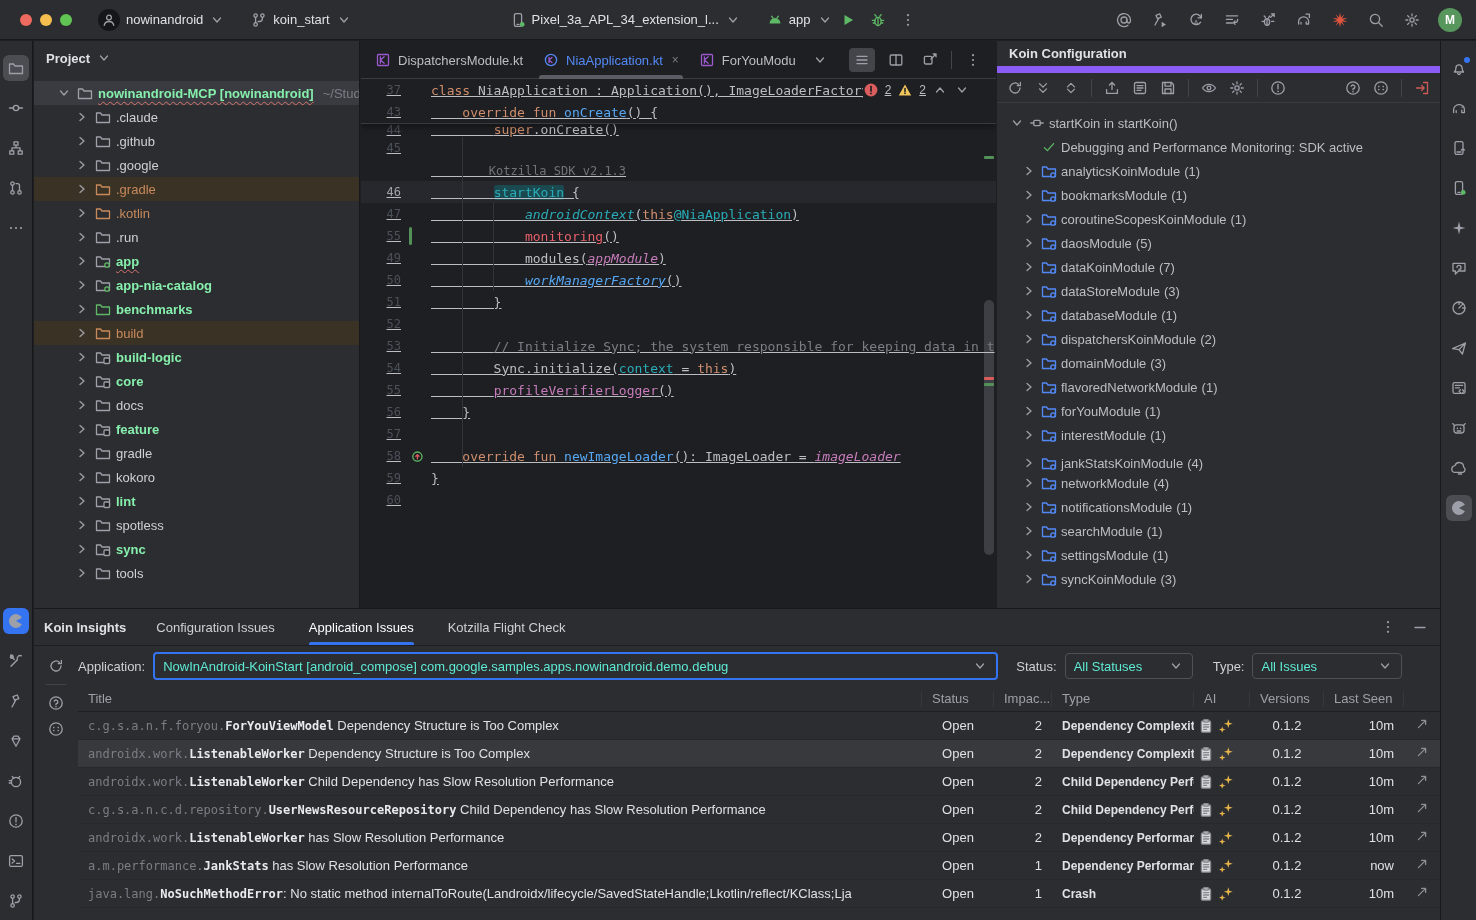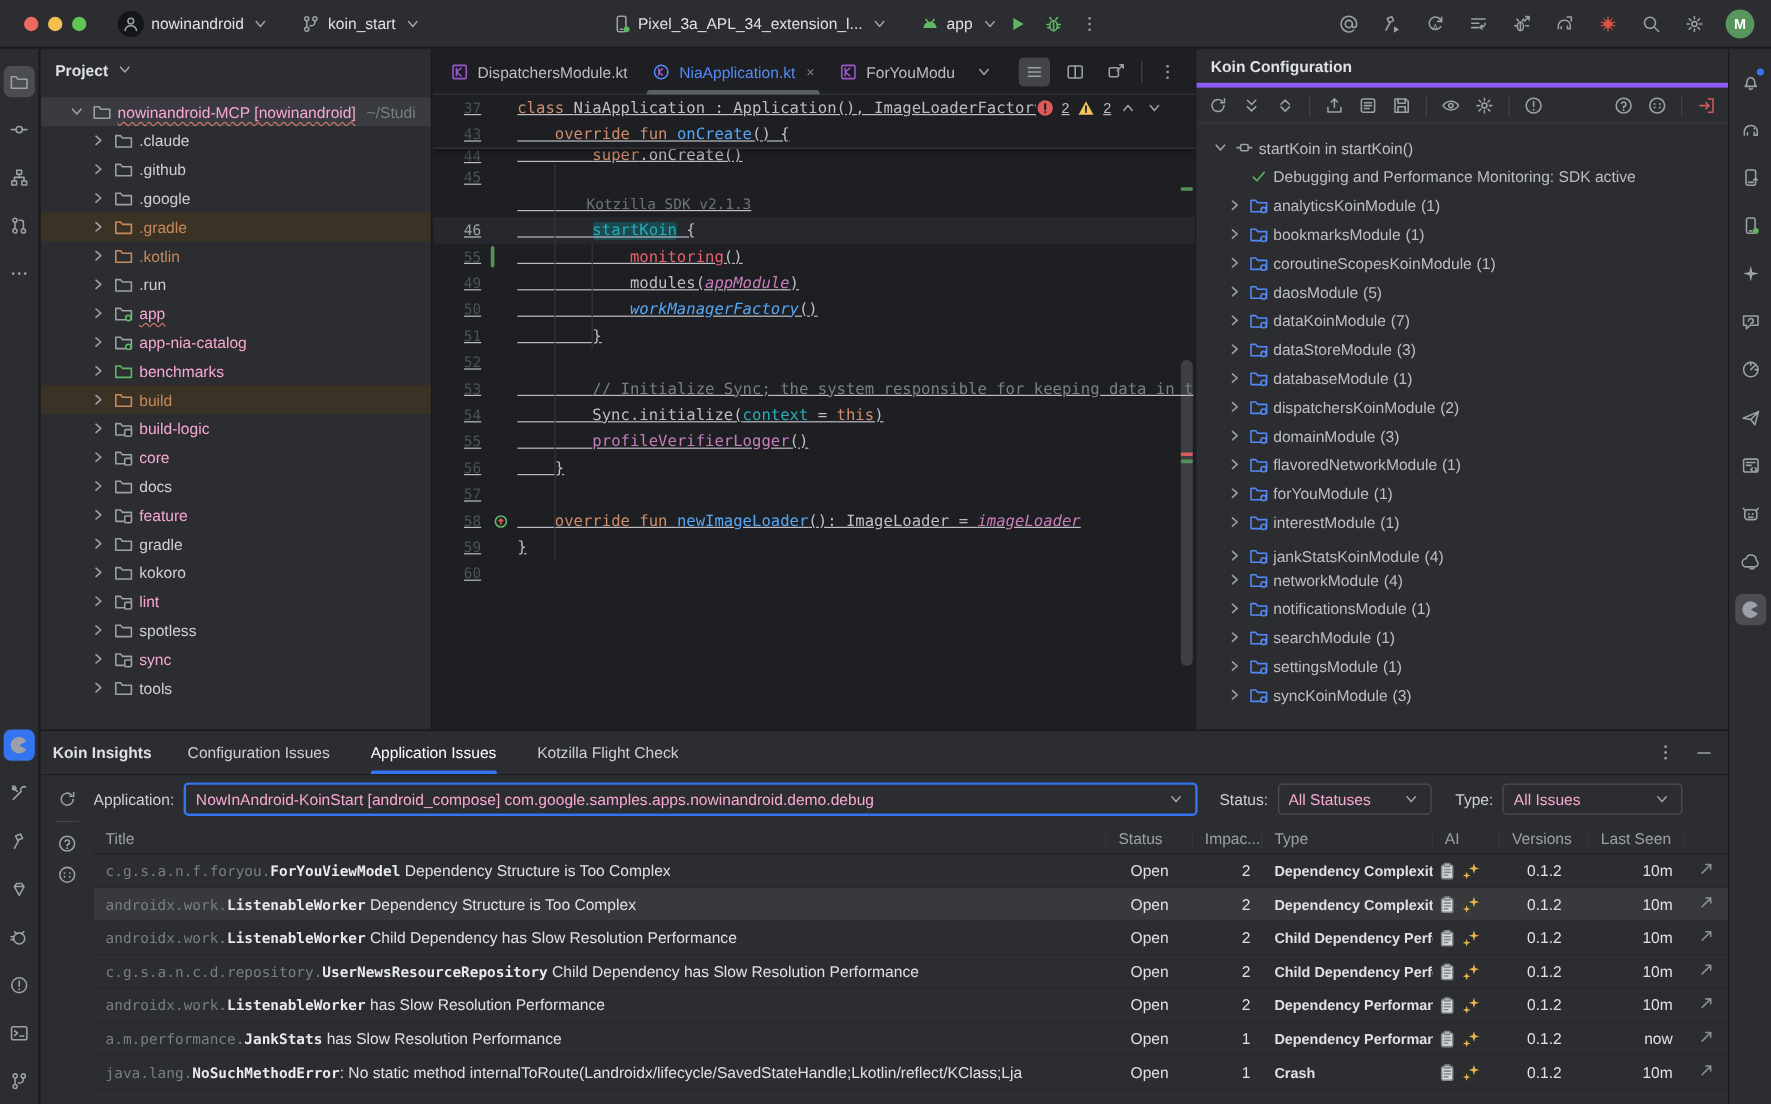--- a/index.html
+++ b/index.html
@@ -34,21 +34,21 @@
   .st-btn.active-blue { background:#3574f0; color:#fff; }
   .st-dot { position:absolute; right:2px; top:2px; width:6px; height:6px; border-radius:50%; background:#3574f0; }
   .st-spacer { flex:1; }
 
   .project { position:absolute; left:34px; top:41px; width:326px; height:567px; background:#2b2d30;
     border-right:1px solid #17181b; overflow:hidden; }
   .panel-head { height:34px; display:flex; align-items:center; padding:0 12px; gap:6px; color:#dfe1e5; font-weight:bold; }
   .tree { margin-top:6px; }
   .trow { height:24px; display:flex; align-items:center; gap:5px; padding-right:4px; cursor:pointer; white-space:nowrap; }
   .trow .lbl { color:#ced0d6; }
-  .trow.bold .lbl { font-weight:normal; color:#f9a8d4; }
+  .trow.bold .lbl { font-weight:bold; color:#86efac; }
   .trow.orange .lbl { color:#c98a5b; }
   .trow.selected { background:#393b40; }
   .trow.rowbg { background:#3b3226; }
   .trow .sq { text-decoration:underline wavy #d5756c 1px; text-underline-offset:3px; }
   .trow .suffix { color:#7a7e85; margin-left:4px; font-weight:normal; }
 
   
   .editor { position:absolute; left:361px; top:41px; width:635px; height:567px; background:#1e1f22; }
   .tabbar { height:38px; border-bottom:1px solid #393b40; display:flex; align-items:center; padding-left:4px; }
   .etab { height:38px; display:flex; align-items:center; gap:7px; padding:0 10px; color:#bcbec4;
@@ -106,21 +106,21 @@
   .btab.active { color:#fff; }
   .btab.active::after { content:""; position:absolute; left:0; right:0; bottom:0; height:3px;
     background:#3574f0; border-radius:2px 2px 0 0; }
   .b-head-right { margin-left:auto; display:flex; align-items:center; gap:16px; }
   .b-body { display:flex; height:274px; }
   .mini-col { width:44px; flex:none; display:flex; flex-direction:column; align-items:center; padding-top:12px; gap:10px; }
   .mini-col .hsep { width:20px; height:1px; background:#43454a; }
   .b-content { flex:1; overflow:hidden; }
   .app-row { height:40px; display:flex; align-items:center; gap:8px; padding-right:14px; }
   .combo { height:26px; background:#2b2d30; border:1px solid #4e5157; border-radius:4px;
-    display:flex; align-items:center; padding:0 8px; gap:8px; color:#f9a8d4; cursor:pointer; white-space:nowrap; }
+    display:flex; align-items:center; padding:0 8px; gap:8px; color:#5eead4; cursor:pointer; white-space:nowrap; }
   .combo.focus { border:2px solid #3574f0; height:28px; }
   .combo .cv { overflow:hidden; }
   .lab { color:#ced0d6; }
   .grid { display:grid; grid-template-columns: 1fr 72px 58px 142px 56px 74px 80px 36px; align-items:center; }
   .thead { height:26px; color:#9da0a8; border-bottom:1px solid #1e1f22; }
   .thead > div { padding:0 10px; border-right:1px solid #36383c; height:16px; line-height:16px; overflow:hidden; white-space:nowrap; }
   .thead > div:last-child { border-right:none; }
   .rrow { height:28px; border-bottom:1px solid #26282b; cursor:pointer; color:#dfe1e5; }
   .rrow.hl { background:#38393d; }
   .rrow > div { padding:0 10px; overflow:hidden; white-space:nowrap; }
@@ -918,41 +918,42 @@
       <div class="escroll" style="top:221px;height:255px;"></div>
       <div class="emark" style="top:77px;background:#549159;"></div>
       <div class="emark" style="top:298px;background:#db5c5c;"></div>
       <div class="emark" style="top:304px;background:#549159;"></div>
     <div class="clipline">
           <div class="cline"><span class="gut">44</span><span class="gmark"></span><span class="ctext"><span class="seg-txt">        </span><span class="seg-kw">super</span><span class="seg-txt">.onCreate()</span></span></div>
         </div>
         <div class="cline"><span class="gut">45</span><span class="gmark"></span><span class="ctext"></span></div>
         <div class="cline"><span class="gut"></span><span class="gmark"></span><span class="ctext"><span class="seg-hint">        Kotzilla SDK v2.1.3</span></span></div>
         <div class="cline cur"><span class="gut">46</span><span class="gmark"></span><span class="ctext"><span class="seg-txt">        </span><span class="seg-call">startKoin</span><span class="seg-txt"> {</span></span></div>
+        <div class="cline"><span class="gut">47</span><span class="gmark"></span><span class="ctext"><span class="seg-txt">            </span><span class="seg-ext">androidContext</span><span class="seg-txt">(</span><span class="seg-kw">this</span><span class="seg-lbl">@NiaApplication</span><span class="seg-txt">)</span></span></div>
         <div class="cline"><span class="gut">55</span><span class="gmark"><span class="chgbar"></span></span><span class="ctext"><span class="seg-txt">            </span><span class="seg-red">monitoring</span><span class="seg-txt">()</span></span></div>
         <div class="cline"><span class="gut">49</span><span class="gmark"></span><span class="ctext"><span class="seg-txt">            modules(</span><span class="seg-prop">appModule</span><span class="seg-txt">)</span></span></div>
         <div class="cline"><span class="gut">50</span><span class="gmark"></span><span class="ctext"><span class="seg-txt">            </span><span class="seg-extb">workManagerFactory</span><span class="seg-txt">()</span></span></div>
         <div class="cline"><span class="gut">51</span><span class="gmark"></span><span class="ctext"><span class="seg-txt">        }</span></span></div>
         <div class="cline"><span class="gut">52</span><span class="gmark"></span><span class="ctext"></span></div>
         <div class="cline"><span class="gut">53</span><span class="gmark"></span><span class="ctext"><span class="seg-txt">        </span><span class="seg-cmt">// Initialize Sync; the system responsible for keeping data in t</span></span></div>
         <div class="cline"><span class="gut">54</span><span class="gmark"></span><span class="ctext"><span class="seg-txt">        Sync.initialize(</span><span class="seg-lbl">context</span><span class="seg-txt"> = </span><span class="seg-kw">this</span><span class="seg-txt">)</span></span></div>
         <div class="cline"><span class="gut">55</span><span class="gmark"></span><span class="ctext"><span class="seg-txt">        </span><span class="seg-mag">profileVerifierLogger</span><span class="seg-txt">()</span></span></div>
         <div class="cline"><span class="gut">56</span><span class="gmark"></span><span class="ctext"><span class="seg-txt">    }</span></span></div>
         <div class="cline"><span class="gut">57</span><span class="gmark"></span><span class="ctext"></span></div>
         <div class="cline"><span class="gut">58</span><span class="gmark"><span class="ovr"><svg viewBox="0 0 16 16" width="16" height="16" fill="none" stroke="currentColor" stroke-width="1.3" stroke-linecap="round" stroke-linejoin="round">
                 <circle cx="7.4" cy="8.6" r="4.6" stroke="#5fb865"></circle>
                 <path d="M7.4 10.8V6.6M5.8 8.2l1.6-1.6 1.6 1.6" stroke="#db5c5c"></path>
               </svg></span></span><span class="ctext"><span class="seg-txt">    </span><span class="seg-kw">override fun </span><span class="seg-fn">newImageLoader</span><span class="seg-txt">(): ImageLoader = </span><span class="seg-prop">imageLoader</span></span></div>
         <div class="cline"><span class="gut">59</span><span class="gmark"></span><span class="ctext"><span class="seg-txt">}</span></span></div>
         <div class="cline"><span class="gut">60</span><span class="gmark"></span><span class="ctext"></span></div>
       </div>
   </section>
 
   <aside class="koin">
-    <div class="panel-head" style="border-bottom:4px solid #8b5cf6;height:32px;">
+    <div class="panel-head" style="border-bottom:7px solid #8b5cf6;height:32px;">
       <span>Koin Configuration</span>
     </div>
     <div class="ktoolbar" id="ktoolbar">
         <span class="i">
           <svg viewBox="0 0 16 16" width="16" height="16" fill="none" stroke="currentColor" stroke-width="1.3" stroke-linecap="round" stroke-linejoin="round">
             <path d="M13 8a5 5 0 1 1-1.6-3.7"></path>
             <path d="M13.4 2.4v3.2h-3.2"></path>
           </svg>
         </span>
         <span class="i">

